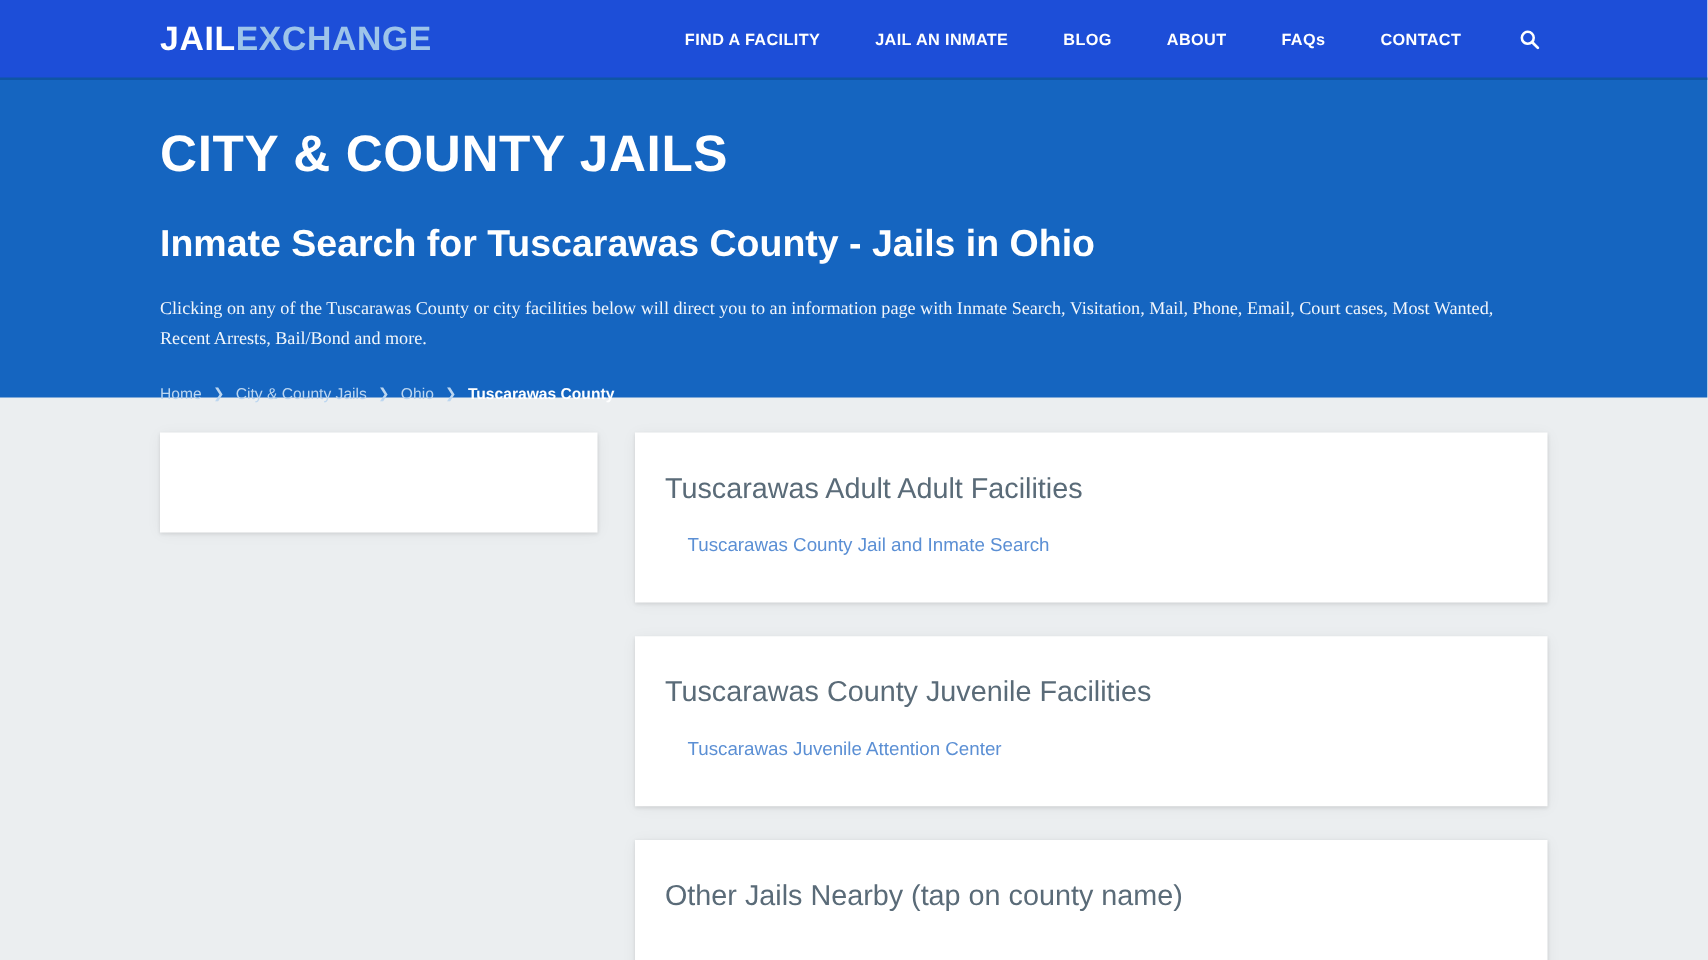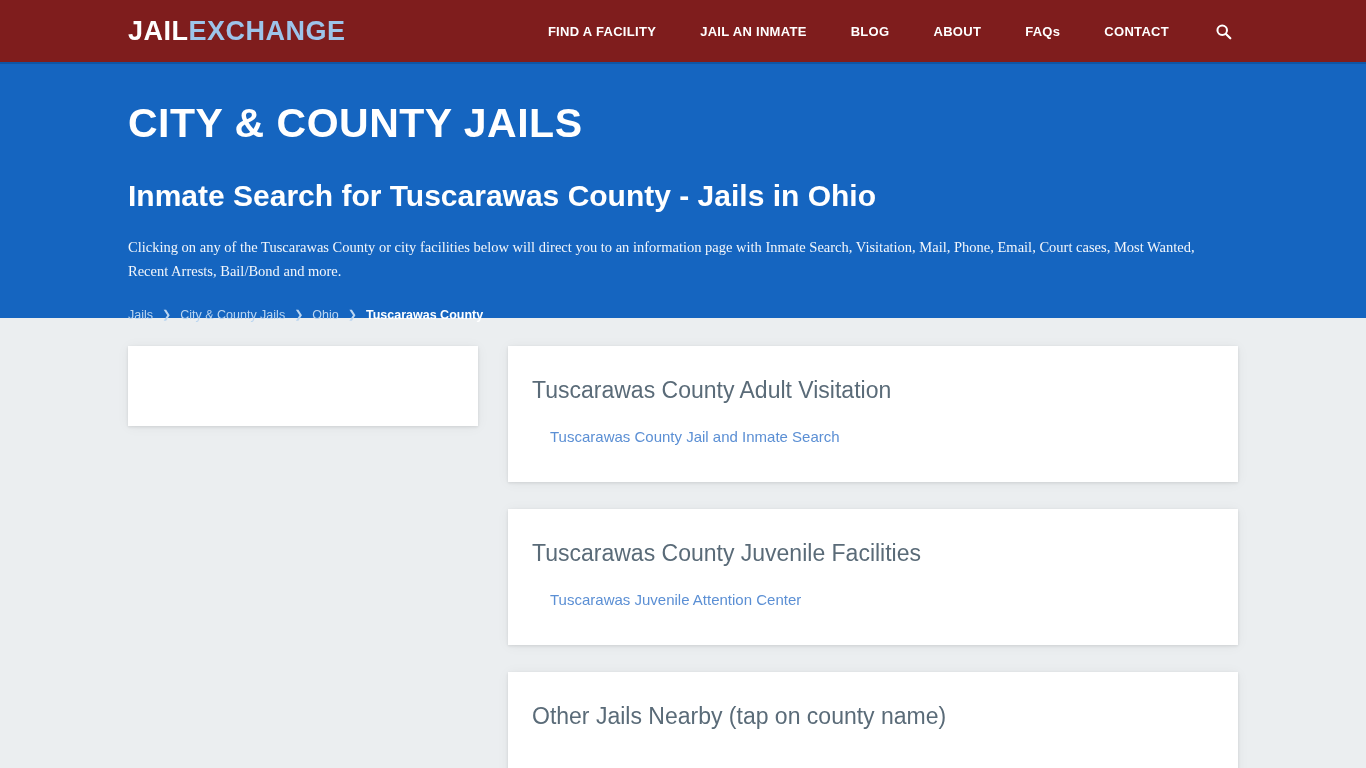--- a/index.html
+++ b/index.html
@@ -12,21 +12,21 @@
     font-family: "Liberation Sans", sans-serif;
     background: #ebeef0;
     color: #333;
     -webkit-font-smoothing: antialiased;
   }
 
   
   .navbar {
     position: relative;
     height: 64px;
-    background: #7f1d1d;
+    background: #1d4ed8;
     border-bottom: 2px solid #0f55a4;
     display: flex;
     align-items: center;
   }
   .nav-inner {
     width: 1110px;
     margin: 0 auto;
     display: flex;
     align-items: center;
     justify-content: space-between;
@@ -255,41 +255,41 @@
 <section class="hero">
   <div class="hero-inner">
 
     <h1 class="hero-title">CITY &amp; COUNTY JAILS</h1>
 
     <h2 class="hero-subtitle">Inmate Search for Tuscarawas County - Jails in Ohio</h2>
 
     <p class="hero-desc">Clicking on any of the Tuscarawas County or city facilities below will direct you to an information page with Inmate Search, Visitation, Mail, Phone, Email, Court cases, Most Wanted, Recent Arrests, Bail/Bond and more.</p>
 
     <div class="breadcrumb">
-      <a class="crumb" href="#">Jails</a>
+      <a class="crumb" href="#">Home</a>
       <span class="crumb-sep">❯</span>
       <a class="crumb" href="#">City &amp; County Jails</a>
       <span class="crumb-sep">❯</span>
       <a class="crumb" href="#">Ohio</a>
       <span class="crumb-sep">❯</span>
       <span class="crumb-current">Tuscarawas County</span>
     </div>
 
   </div>
 </section>
 
 <main class="main">
 
   <aside class="search-card">
   </aside>
 
   <div class="facilities-col">
 
     <section class="fac-card">
-      <h3 class="fac-card-title">Tuscarawas County Adult Visitation</h3>
+      <h3 class="fac-card-title">Tuscarawas Adult Adult Facilities</h3>
       <ul class="fac-list">
         <li>
           <a class="fac-link" href="#">Tuscarawas County Jail and Inmate Search</a>
         </li>
       </ul>
     </section>
 
     <section class="fac-card">
       <h3 class="fac-card-title">Tuscarawas County Juvenile Facilities</h3>
       <ul class="fac-list">

